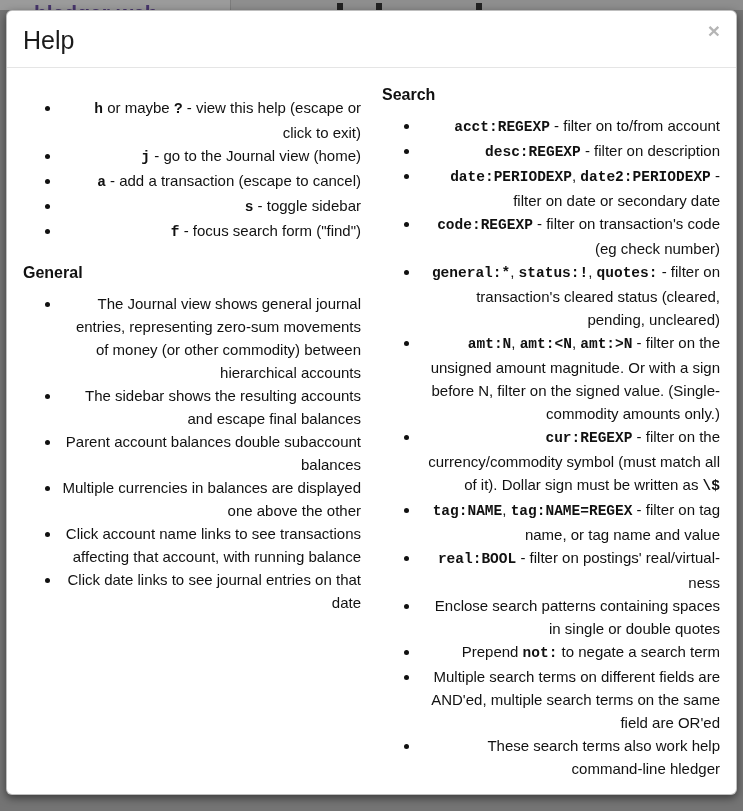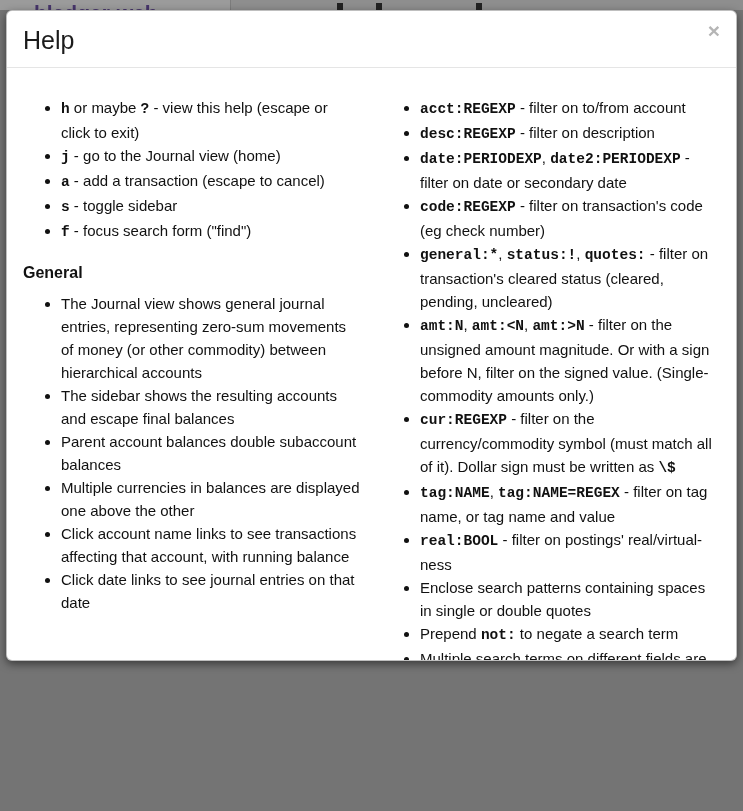--- a/index.html
+++ b/index.html
@@ -34,21 +34,21 @@
     white-space:nowrap;
   }
   .bg-strip .stem { position:absolute; top:3px; width:6px; height:7px; background:#222; }
   .bg-strip .stem.s1 { left:337px; }
   .bg-strip .stem.s2 { left:376px; }
   .bg-strip .stem.s3 { left:476px; }
 
   
   .modal {
     position:absolute; left:6px; top:10px;
-    width:731px; height:651px;
+    width:731px; height:785px;
     background: var(--modal_bg, #ffffff);
     border:1px solid rgba(0,0,0,.25);
     border-radius:6px;
     box-shadow:0 3px 9px rgba(0,0,0,.5);
     overflow:hidden;
   }
   .modal-header {
     position:relative;
     padding:13px 16px 11px 16px;
     border-bottom:1px solid var(--divider, #e5e5e5);
@@ -74,20 +74,21 @@
   .col h3 {
     font-size:16px; font-weight:bold;
     margin:20px 0 10px 0;
     color:#111;
   }
   .col h3:first-child { margin-top:0; }
   .col ul {
     margin:10px 0;
     padding-left:38px;
     list-style:disc;
+    text-align:right;
   }
   .col li {
     font-size:15px;
     line-height:23px;
     color:#111;
   }
   .col code {
     font-family:"Liberation Mono", monospace;
     font-weight:bold;
     font-size:14.5px;
@@ -124,20 +125,21 @@
         <ul>
           <li>The Journal view shows general journal entries, representing zero-sum movements of money (or other commodity) between hierarchical accounts</li>
           <li>The sidebar shows the resulting accounts and escape final balances</li>
           <li>Parent account balances double subaccount balances</li>
           <li>Multiple currencies in balances are displayed one above the other</li>
           <li>Click account name links to see transactions affecting that account, with running balance</li>
           <li>Click date links to see journal entries on that date</li>
         </ul>
       </div>
     <div class="col">
+        <h3>Search</h3>
         <ul>
           <li><code>acct:REGEXP</code> - filter on to/from account</li>
           <li><code>desc:REGEXP</code> - filter on description</li>
           <li><code>date:PERIODEXP</code>, <code>date2:PERIODEXP</code> - filter on date or secondary date</li>
           <li><code>code:REGEXP</code> - filter on transaction's code (eg check number)</li>
           <li><code>general:*</code>, <code>status:!</code>, <code>quotes:</code> - filter on transaction's cleared status (cleared, pending, uncleared)</li>
           <li><code>amt:N</code>, <code>amt:&lt;N</code>, <code>amt:&gt;N</code> - filter on the unsigned amount magnitude. Or with a sign before N, filter on the signed value. (Single-commodity amounts only.)</li>
           <li><code>cur:REGEXP</code> - filter on the currency/commodity symbol (must match all of it). Dollar sign must be written as <code>\$</code></li>
           <li><code>tag:NAME</code>, <code>tag:NAME=REGEX</code> - filter on tag name, or tag name and value</li>
           <li><code>real:BOOL</code> - filter on postings' real/virtual-ness</li>

